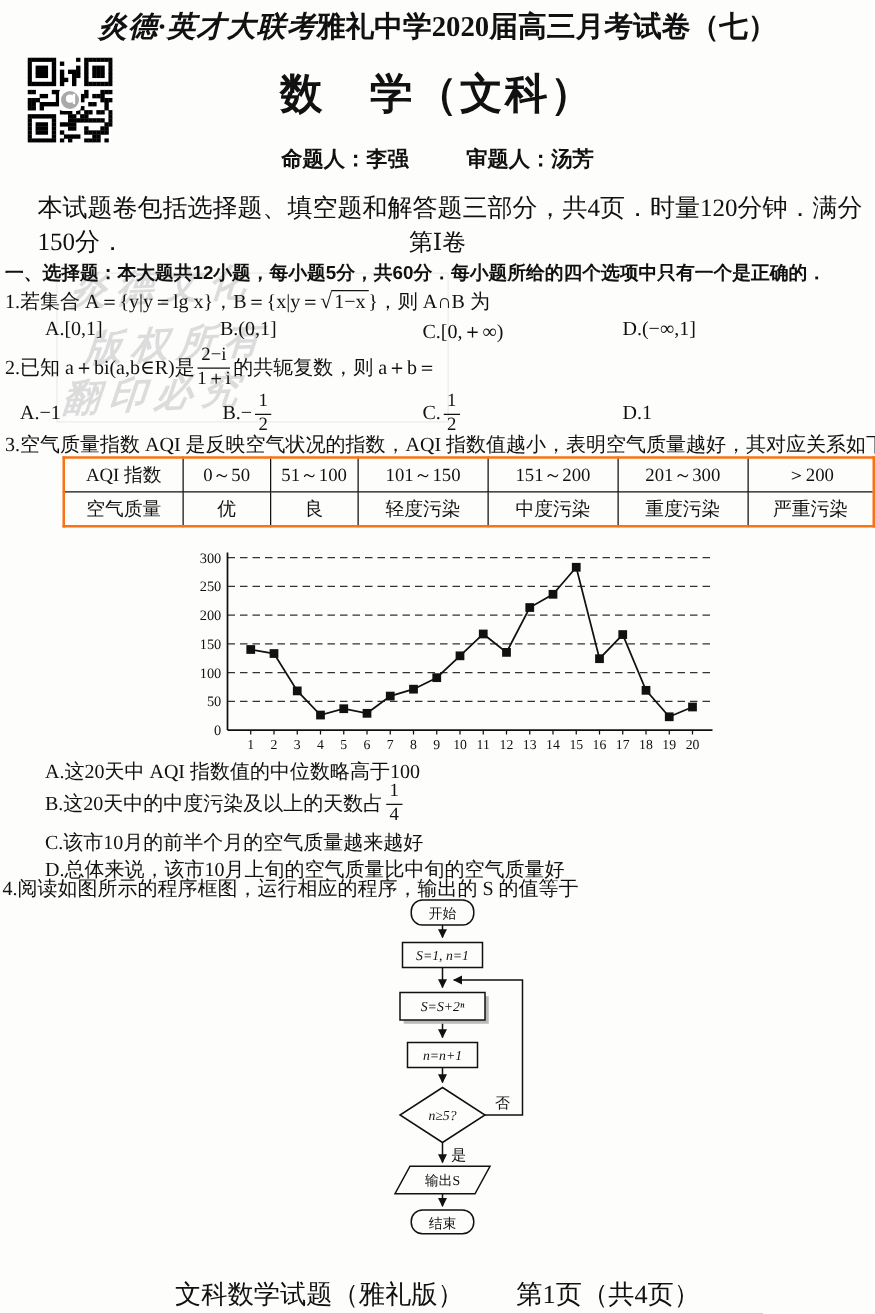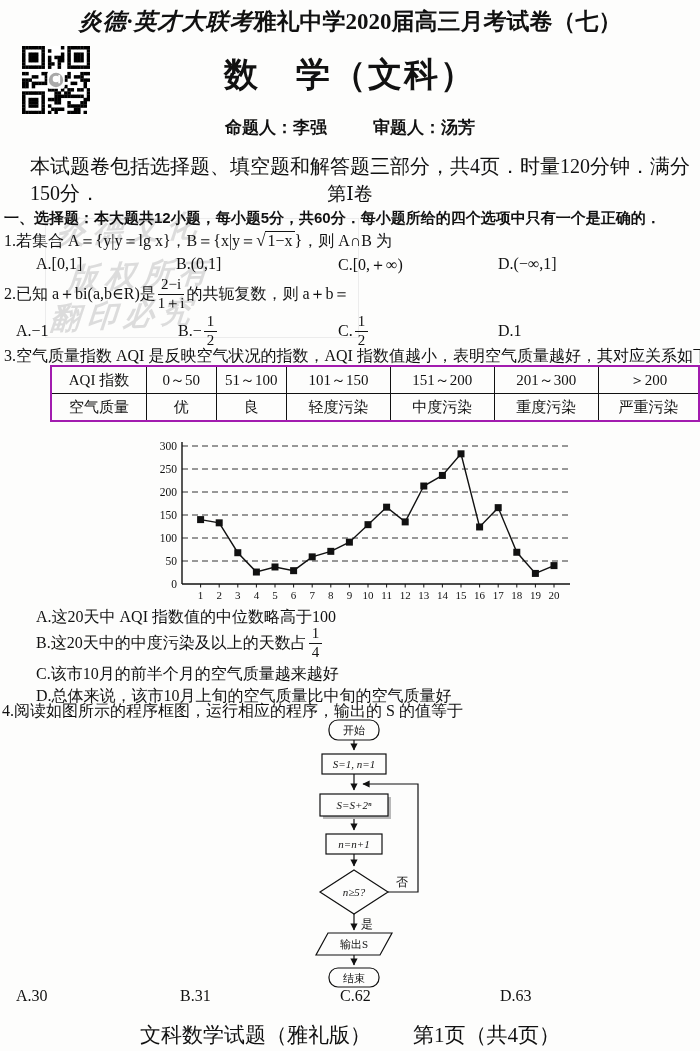--- a/index.html
+++ b/index.html
@@ -44,21 +44,21 @@
     vertical-align:middle; line-height:1.05; font-size:15px; margin:0 2px;}
   .frac .num{border-bottom:1px solid #111; padding:0 3px 1px;}
   .frac .den{padding-top:1px;}
   .sqrt{white-space:nowrap;}
   .sqrt .sign{font-size:17px;}
   .sqrt .radicand{border-top:1px solid #111; padding:0 2px;}
   
   .aqi-table{top:365px; left:50px; border-collapse:collapse; z-index:2; table-layout:fixed;}
   .aqi-table td{border:1px solid #111; text-align:center; font-size:15px;
     height:26px; padding:0 4px; background:transparent;}
-  .aqi-table{border:2px solid #a21caf;}
+  .aqi-table{border:2px solid #f97316;}
   
   .chart-wrap{top:436px; left:150px; z-index:2;}
   
   .flow-wrap{top:718px; left:282px; z-index:2;}
   #flowchart text{font-family:"Liberation Serif","DejaVu Serif",serif; font-size:11px; fill:#111;}
   #flowchart .mathtxt{font-style:italic;}
   #flowchart rect, #flowchart polygon, #flowchart path.shape{fill:#fdfdfc; stroke:#111; stroke-width:1.2;}
   #flowchart line, #flowchart path.conn{stroke:#111; stroke-width:1.2; fill:none;}
   
   .footer{top:1021px; left:0; width:700px; text-align:center; font-size:21px; z-index:2;}
@@ -510,22 +510,16 @@
 
       <polygon points="46,215 110,215 98,237 34,237"></polygon>
       <text x="72" y="230" text-anchor="middle">输出S</text>
       <line x1="72" y1="237" x2="72" y2="247" marker-end="url(#ah)"></line>
 
       <rect x="47" y="250" width="50" height="19" rx="9"></rect>
       <text x="72" y="264" text-anchor="middle">结束</text>
     </svg>
   </div>
 
-  <div class="abs opt-row q4-opts">
-    <div>A.30</div>
-    <div>B.31</div>
-    <div>C.62</div>
-    <div>D.63</div>
-  </div>
 
   <div class="abs footer">文科数学试题（雅礼版）　　第1页（共4页）</div>
 
 </div>
 
 </body></html>

